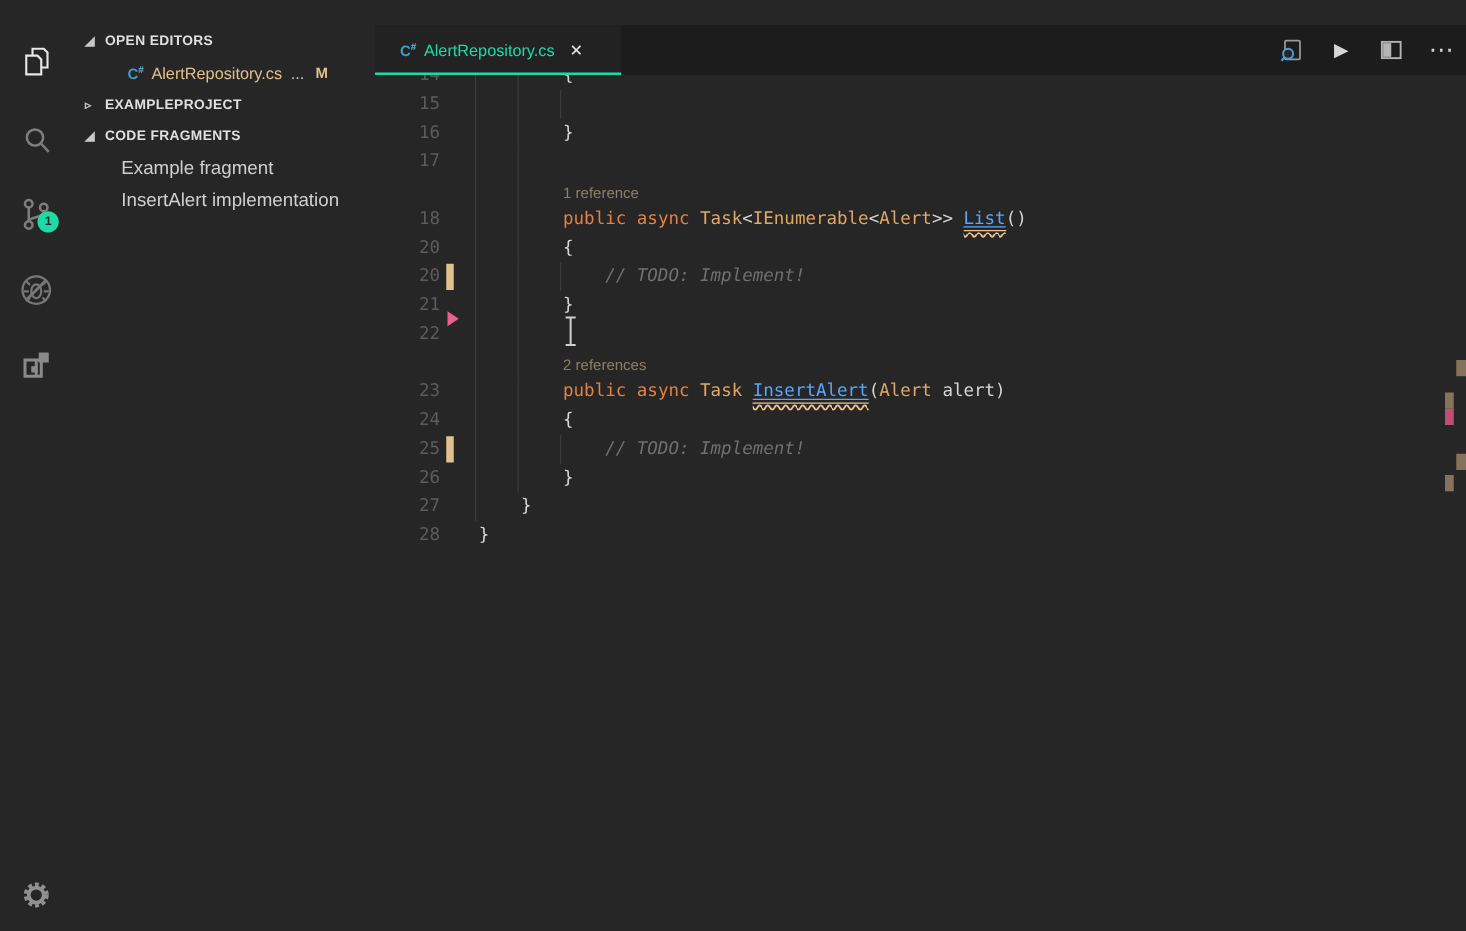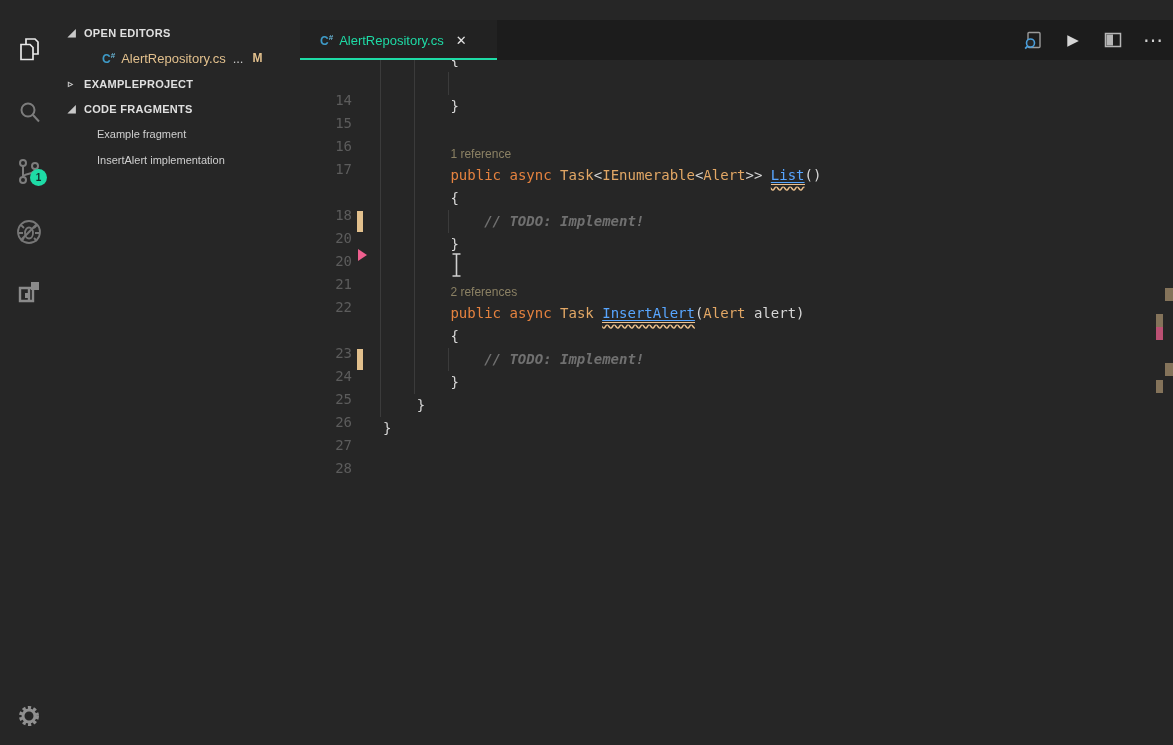--- a/index.html
+++ b/index.html
@@ -24,21 +24,21 @@
   
   #sidebar { position:absolute; left:58px; top:20px; width:242px; bottom:0; background:#262626; z-index:20; }
   #sidebar-title { padding:16px 0 0 26px; font-size:11px; color:#bdbdbd; letter-spacing:0.4px; height:42px; }
   .section-header { height:25px; display:flex; align-items:center; font-size:11px; font-weight:bold;
                     color:#e0e0e0; letter-spacing:0.3px; cursor:pointer; padding-left:10px; }
   .twisty { width:16px; color:#c8c8c8; font-size:10px; }
   .file-row { height:26px; display:flex; align-items:center; padding-left:44px; font-size:13px; cursor:pointer; }
   .file-name { color:var(--modified); }
   .file-dots { color:#c9c9c9; margin-left:7px; }
   .file-badge { color:var(--modified); margin-left:9px; font-weight:bold; font-size:12px; }
-  .frag-row { height:26px; display:flex; align-items:center; padding-left:39px; font-size:11px;
+  .frag-row { height:26px; display:flex; align-items:center; padding-left:39px; font-size:15px;
               color:#cfcfcf; cursor:pointer; }
 
   .cs-icon { font-weight:bold; color:#3e9bc8; font-size:12px; margin-right:6px; white-space:nowrap; }
   .cs-icon sup { font-size:8px; color:#6ab7d8; }
 
   
   #tabstrip { position:absolute; left:300px; right:0; top:20px; height:40px; background:#1c1c1c; z-index:15; }
   #tab { position:absolute; left:0; top:0; width:197px; height:40px; background:#222222;
          display:flex; align-items:center; padding-left:20px; cursor:pointer; }
   #tab-underline { position:absolute; left:0; bottom:0; width:197px; height:2px; background:var(--accent); }
@@ -46,29 +46,29 @@
   #tab-close { color:#e4e4e4; font-size:13px; cursor:pointer; }
   #editor-actions { position:absolute; right:8px; top:0; height:40px; display:flex; align-items:center; gap:16px; }
   .ea-icon { width:24px; height:24px; display:flex; align-items:center; justify-content:center; cursor:pointer; }
   #run-icon { color:#d6d6d6; font-size:15px; }
   #more-icon { color:#d0d0d0; font-size:20px; line-height:10px; }
 
   
   #editor { position:absolute; left:300px; top:0; right:0; bottom:0; background:#262626; z-index:5; }
   .row { position:absolute; left:0; right:0; height:23px; line-height:23px; white-space:pre;
          font-family:"DejaVu Sans Mono", monospace; font-size:14px; }
-  .lnum { position:absolute; left:0; top:0; width:52px; text-align:right; color:#5c5c5c;margin-top:40px; }
+  .lnum { position:absolute; left:0; top:0; width:52px; text-align:right; color:#5c5c5c; }
   .gmark { position:absolute; left:57px; top:1px; width:6px; height:21px; background:var(--modified); }
   .guide { position:absolute; top:0; bottom:0; width:1px; background:#3b3b3b; }
   .content { position:absolute; top:0; }
   .w    { color:#d6d6d6; }
   .kw   { color:var(--kw); }
   .ty   { color:var(--ty); }
   .pink { color:var(--pink); }
-  .cm   { color:var(--comment); font-style:italic;font-weight:bold; }
+  .cm   { color:var(--comment); font-style:italic; }
   .lens { position:absolute; top:2px; font-size:12px; color:#8b8164;
           font-family:"Liberation Sans", sans-serif; }
   .warn { text-decoration:underline wavy var(--squiggle); text-underline-offset:6px;
           border-bottom:1.5px solid var(--squiggle); padding-bottom:1px; }
   .mlink { color:var(--method); text-decoration:underline; text-underline-offset:2px; cursor:pointer; }
 
   #pink-arrow { position:absolute; left:58px; top:249px; width:0; height:0;
                 border-left:9px solid var(--pink); border-top:6px solid transparent;
                 border-bottom:6px solid transparent; }
   #ibeam-cursor { position:absolute; left:150px; top:252px; }

